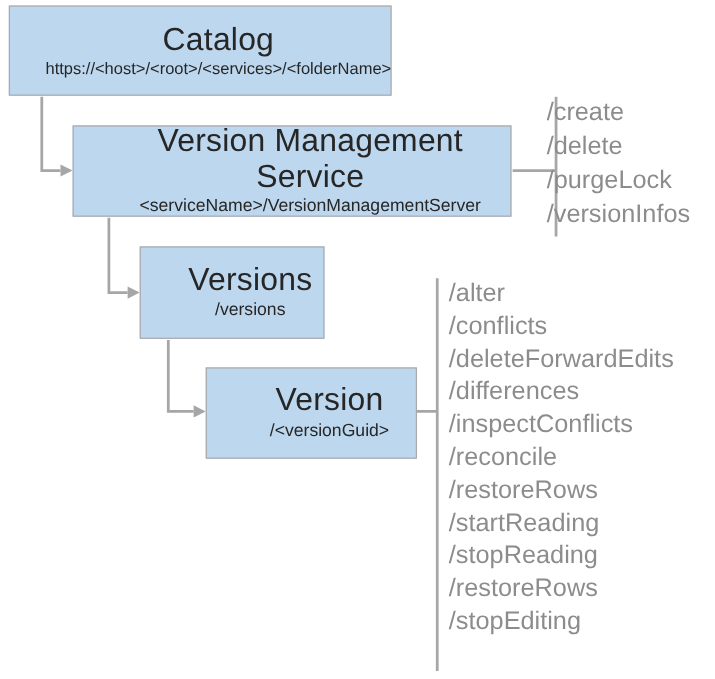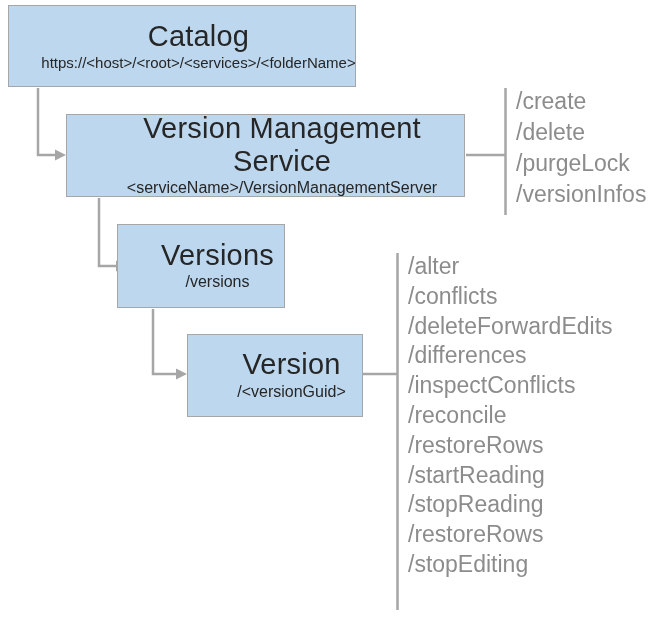--- a/index.html
+++ b/index.html
@@ -45,33 +45,33 @@
     line-height: 1.15;
     letter-spacing: 0.2px;
   }
   .node-subtitle {
     font-size: 15px;
     line-height: 1.3;
     white-space: nowrap;
   }
   #node-catalog   { left: 8px;   top: 5px;   width: 348px; height: 82px; }
   #node-vms       { left: 66px;  top: 114px; width: 399px; height: 83px; align-items: center; }
-  #node-versions  { left: 117px; top: 224px; width: 168px; height: 84px; }
-  #node-version   { left: 187px; top: 334px; width: 176px; height: 83px; }
+  #node-versions  { left: 127px; top: 224px; width: 168px; height: 84px; }
+  #node-version   { left: 187px; top: 334px; width: 192px; height: 83px; }
   #node-vms .node-subtitle,
   #node-versions .node-subtitle,
   #node-version .node-subtitle { font-size: 16px; }
   .ops {
     position: absolute;
     color: var(--operation-text);
     font-size: 23px;
     white-space: nowrap;
   }
   #ops-vms {
-    left: 516px; top: 86px;
+    left: 497px; top: 86px;
   }
   #ops-vms .op-item { line-height: 31px; height: 31px; }
   #ops-version {
     left: 408px; top: 252px;
   }
   #ops-version .op-item { line-height: 29.8px; height: 29.8px; }
 </style>
 </head>
 <body>
 

